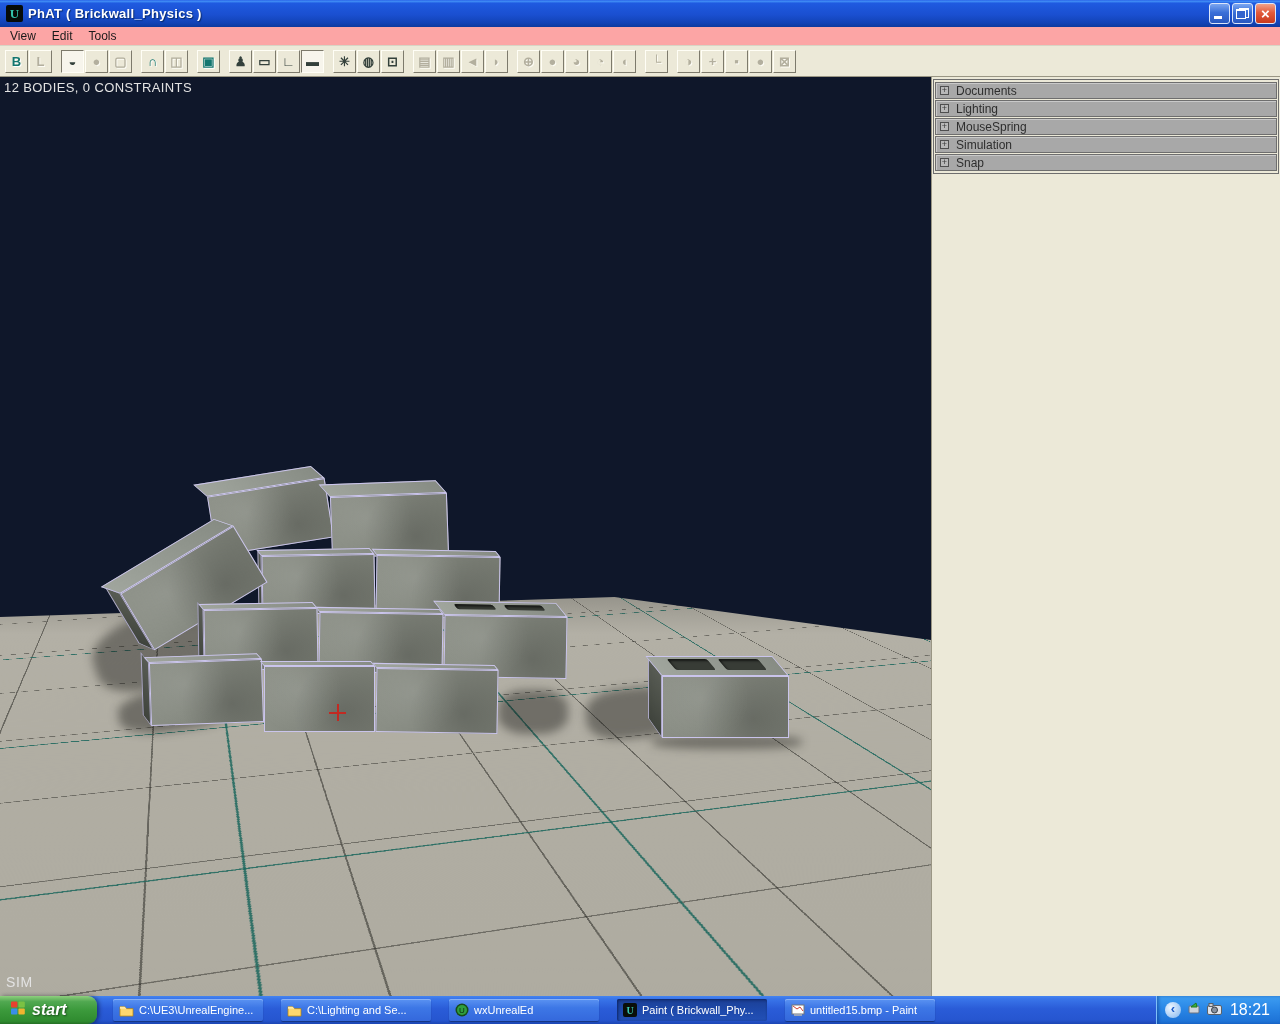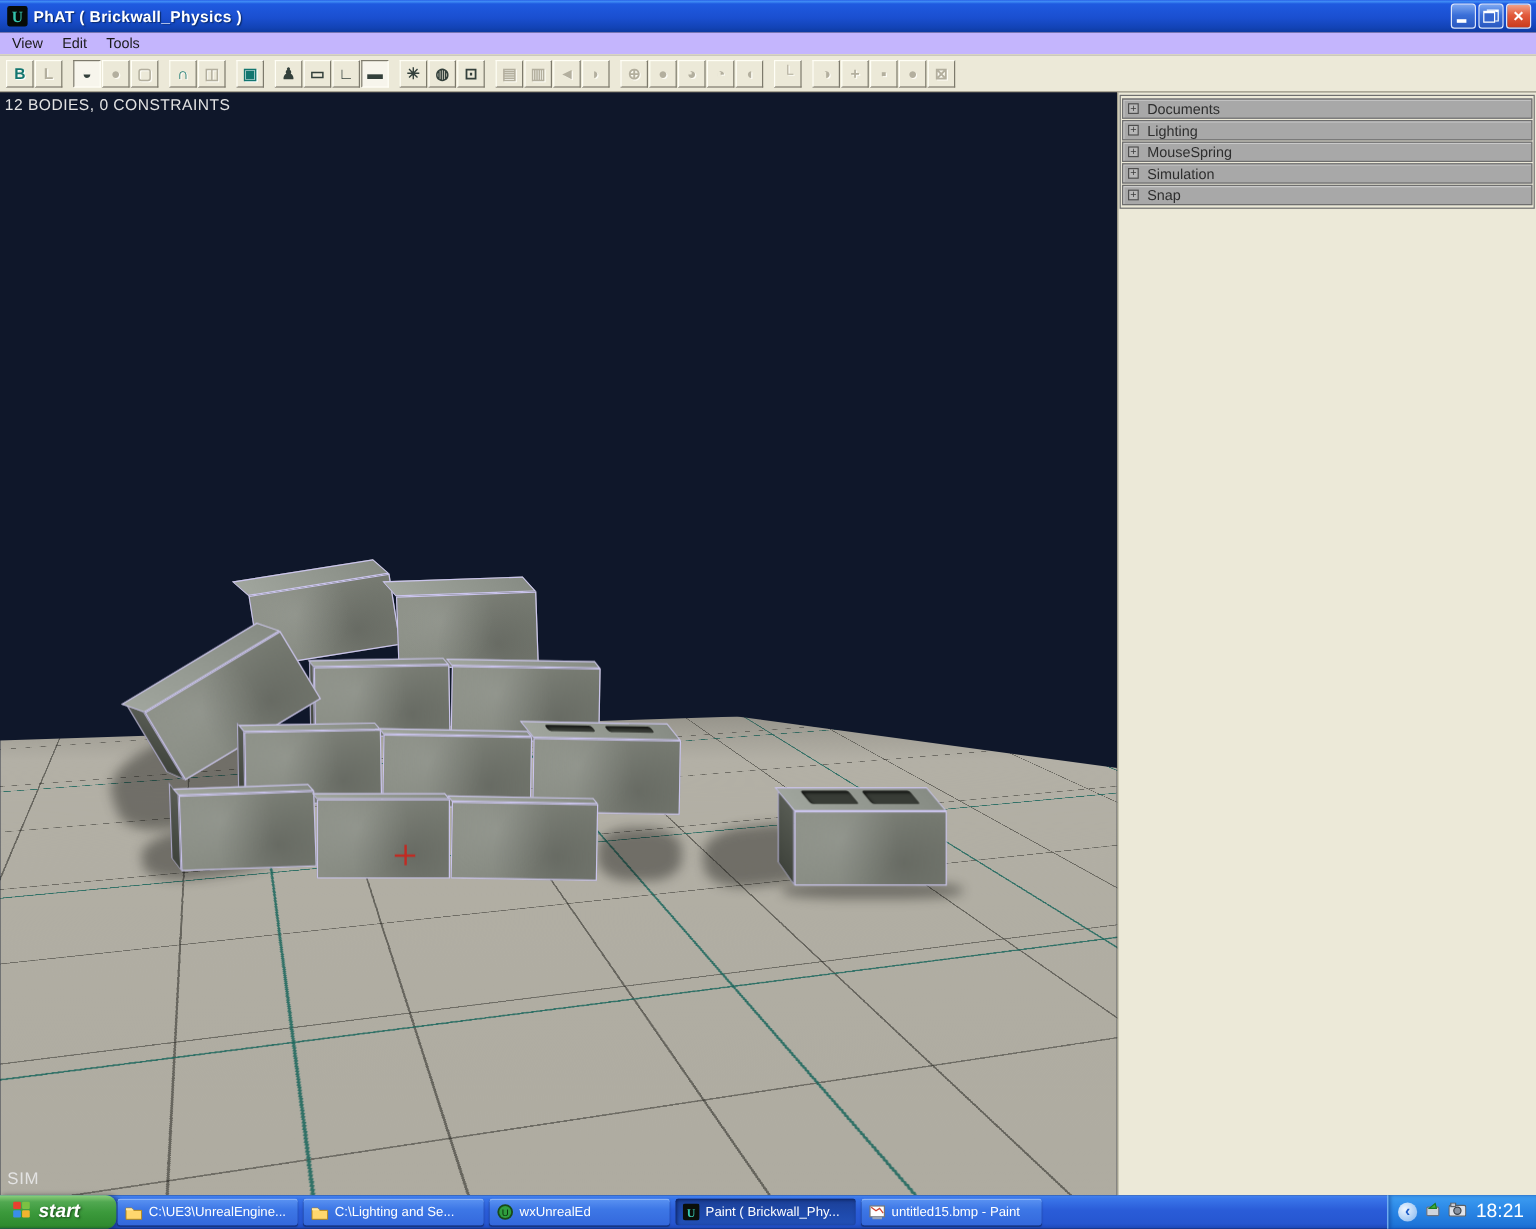--- a/index.html
+++ b/index.html
@@ -20,21 +20,21 @@
     display:flex; align-items:center; justify-content:center; position:relative;
     background:linear-gradient(#7ba6f0,#3a6fd8 45%,#2a58c0); }
   .winbtn.close { background:linear-gradient(#f0a28a,#e25b3c 45%,#c93a1d); }
   .ic-min { width:8px; height:3px; background:#fff; position:absolute; left:4px; bottom:4px; }
   .ic-restore { position:absolute; width:13px; height:11px; }
   .ic-restore::before { content:""; position:absolute; right:0; top:0; width:8px; height:7px; border:1px solid #fff; border-top-width:2px; }
   .ic-restore::after { content:""; position:absolute; left:0; bottom:0; width:8px; height:7px; border:1px solid #fff; border-top-width:2px; background:#3565cd; }
   .ic-close { color:#fff; font-size:15px; font-weight:bold; line-height:1; }
 
   
-  .menubar { position:absolute; left:0; top:27px; width:1280px; height:19px; background:#c4b5fd;
+  .menubar { position:absolute; left:0; top:27px; width:1280px; height:19px; background:#fca5a5;
     display:flex; align-items:center; padding-left:2px; border-bottom:1px solid #d8d4c4; }
   .menu-item { font-size:12px; color:#1a1a1a; padding:1px 8px; }
 
   
   .toolbar { position:absolute; left:0; top:46px; width:1280px; height:31px; background:#ece9d8;
     display:flex; align-items:center; padding-left:5px; border-bottom:1px solid #9a9684; }
   .tb-btn { width:23px; height:23px; margin-right:1px; display:flex; align-items:center; justify-content:center;
     background:#ece9d8; border:1px solid; border-color:#fffef6 #7d7a6c #7d7a6c #fffef6; }
   .tb-btn.pressed { border-color:#7d7a6c #fffef6 #fffef6 #7d7a6c; background:#f7f5ec; }
   .tb-sep { width:8px; height:23px; }
@@ -92,21 +92,21 @@
 
   
   .taskbar { position:absolute; left:0; top:996px; width:1280px; height:28px;
     background:linear-gradient(180deg,#4584f0 0%,#3a76ea 9%,#2a5cd8 45%,#2656d0 85%,#1c46b4 100%);
     display:flex; align-items:center; }
   .start-btn { height:28px; min-width:97px; border-radius:0 9px 9px 0; display:flex; align-items:center;
     padding:0 18px 0 10px; gap:6px;
     background:linear-gradient(180deg,#8ed07e 0%,#51a851 20%,#3c9a3c 50%,#2f8b2f 90%,#256f25 100%);
     box-shadow:2px 0 4px rgba(0,0,20,0.45); }
   .start-label { color:#fff; font-size:16px; font-weight:bold; font-style:italic; text-shadow:1px 1px 2px #1a4a1a; }
-  .task-area { display:flex; align-items:center; gap:5px; margin-left:1px; flex:1; }
+  .task-area { display:flex; align-items:center; gap:18px; margin-left:16px; flex:1; }
   .task-btn { width:150px; height:22px; border-radius:2px; display:flex; align-items:center; gap:5px;
     padding:0 6px; color:#fff; font-size:11px; white-space:nowrap; overflow:hidden;
     background:linear-gradient(180deg,#5b93f2,#3d77e6 40%,#3468dc); box-shadow:inset 0 1px 0 #8ab2f6, 0 1px 1px #16337c; }
   .task-btn.active { background:linear-gradient(180deg,#1c4096,#1e4aad 60%,#2350b6); box-shadow:inset 1px 1px 3px #0d2260; }
   .task-btn .t-icon { flex:0 0 auto; display:flex; }
   .tray { height:28px; display:flex; align-items:center; gap:6px; padding:0 10px 0 8px;
     background:linear-gradient(180deg,#3e9ef2 0%,#2a87e6 45%,#1b6fd4 100%);
     border-left:1px solid #7fc0f8; box-shadow:inset 2px 0 3px rgba(10,40,120,0.4); }
   .chevron { width:16px; height:16px; border-radius:50%; color:#1a5ac8; font-size:13px; font-weight:bold;
     line-height:14px; text-align:center; background:radial-gradient(circle at 35% 35%, #eef6ff, #7fb4ef); }

